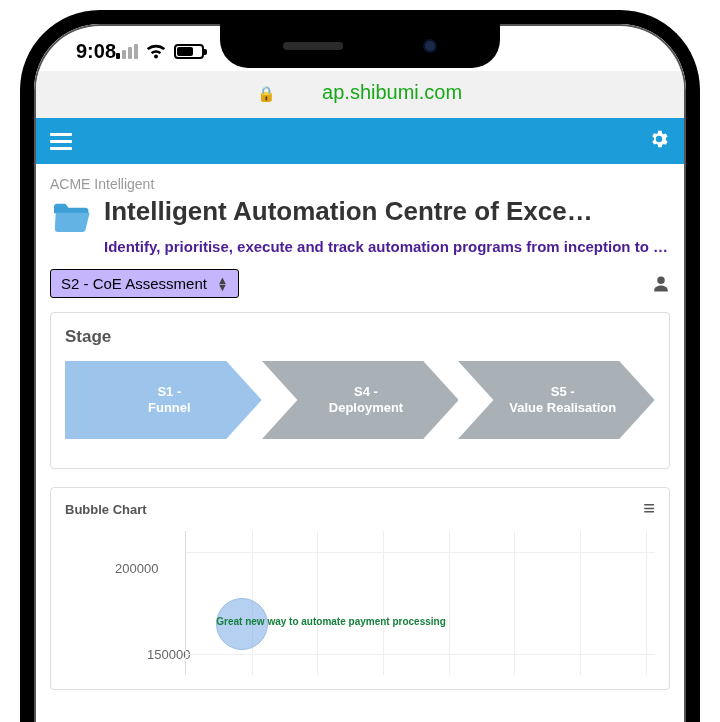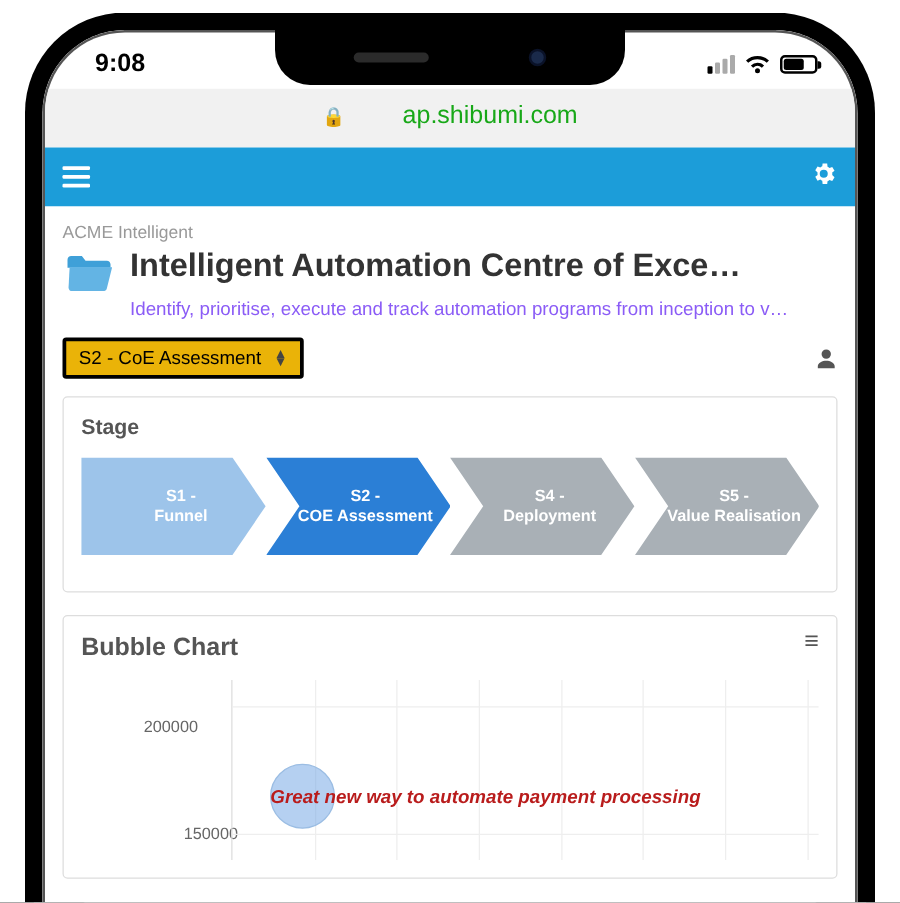--- a/index.html
+++ b/index.html
@@ -11,21 +11,21 @@
   }
   .phone-inner { border:2px solid #555; border-radius:66px 66px 0 0; height:100%; overflow:hidden; border-bottom:none;}
   .notch {
     position:absolute; top:0; left:50%; transform:translateX(-50%);
     width:280px; height:44px; background:#000; border-radius:0 0 28px 28px;
     display:flex; align-items:center; justify-content:center; gap:80px;
   }
   .speaker { width:60px; height:8px; background:#2b2b2b; border-radius:4px; }
   .camera { width:14px; height:14px; background:#1a2a4a; border-radius:50%; border:2px solid #0a1228;}
   .statusbar {
-    display:flex; justify-content:space-between; align-items:center;
+    display:flex; align-items:center;
     padding:14px 30px 8px 40px; font-size:20px; font-weight:600;
   }
   .status-right { display:flex; align-items:center; gap:7px;}
   .signal { display:inline-flex; align-items:flex-end; gap:2px;}
   .signal span { width:4px; background:#aaa; border-radius:1px;}
   .signal span:nth-child(1){height:6px;background:#000}
   .signal span:nth-child(2){height:9px}
   .signal span:nth-child(3){height:12px}
   .signal span:nth-child(4){height:15px}
   .wifi-icon svg { display:block; }
@@ -40,45 +40,45 @@
     padding:10px 14px; color:#fff;
   }
   .hamburger { display:flex; flex-direction:column; gap:4px; cursor:pointer;}
   .hamburger span { width:22px; height:3px; background:#fff; border-radius:1px;}
   .gear { width:22px; height:22px;}
   .content { padding:12px 14px; }
   .breadcrumb { color:#999; font-size:14px; margin-bottom:4px;}
   .title-row { display:flex; align-items:flex-start; gap:12px; margin-bottom:4px;}
   .folder-icon { width:42px; height:34px; flex-shrink:0; margin-top:4px;}
   .page-title { font-size:26px; font-weight:700; color:#333; white-space:nowrap; overflow:hidden; text-overflow:ellipsis;}
-  .subtitle { color:#8b5cf6; font-size:15px; white-space:nowrap; overflow:hidden; text-overflow:ellipsis; margin-left:54px; margin-bottom:14px;}
+  .subtitle { color:#4c1d95; font-size:15px; white-space:nowrap; overflow:hidden; text-overflow:ellipsis; margin-left:54px; margin-bottom:14px;font-weight:bold;}
   .controls-row { display:flex; justify-content:space-between; align-items:center; margin-bottom:14px;}
-  .select-wrap { border:3px solid #000000; border-radius:3px; background:#eab308; padding:5px 10px; font-size:15px; display:flex; align-items:center; gap:10px;}
+  .select-wrap { border:1px solid #000000; border-radius:3px; background:#c4b5fd; padding:5px 10px; font-size:15px; display:flex; align-items:center; gap:10px;}
   .select-arrows { font-size:11px; color:#444; line-height:7px; display:flex; flex-direction:column;}
   .user-icon { width:18px; height:18px; color:#555;}
   .panel { border:1px solid #ddd; border-radius:4px; padding:14px 14px 15px 14px; margin-bottom:18px; background:#fff;}
   .panel-title { font-weight:700; font-size:17px; color:#555; margin-bottom:14px;}
   .stages { display:flex; height:78px; margin-bottom:14px;}
   .stage {
     position:relative; flex:1; display:flex; align-items:center; justify-content:center;
     text-align:center; color:#fff; font-size:13px; font-weight:600; padding:6px 4px 6px 16px;
   }
   .stage svg { position:absolute; inset:0; width:100%; height:100%; }
   .stage-label { position:relative; z-index:1; line-height:1.25;}
   .chart-panel { border:1px solid #ddd; border-radius:4px; padding:14px;}
   .chart-header { display:flex; justify-content:space-between; align-items:flex-start;}
-  .chart-title { font-weight:700; font-size:20px; color:#555;}
+  .chart-title { font-weight:700; font-size:13px; color:#555;}
   .chart-menu { font-size:20px; font-weight:700; color:#555; line-height:12px;}
   .chart-area { position:relative; height:150px; margin-top:8px; margin-left:50px; overflow:hidden;}
   .ytick { position:absolute; left:0; font-size:13px; color:#666; transform:translateY(-50%);}
   .plot { position:absolute; left:70px; right:0; top:6px; bottom:0; border-left:1px solid #ddd;}
   .gridv { position:absolute; top:0; bottom:0; width:1px; background:#eee;}
   .gridh { position:absolute; left:0; right:0; height:1px; background:#eee;}
   .bubble { position:absolute; width:52px; height:52px; background:rgba(120,170,230,0.55); border:1px solid #9bbde3; border-radius:50%;}
-  .bubble-label { position:absolute; font-size:15px; font-weight:600; color:#b91c1c; white-space:nowrap;font-style:italic;}
+  .bubble-label { position:absolute; font-size:10px; font-weight:600; color:#15803d; white-space:nowrap;}
 </style>
 </head>
 <body>
 
 <div class="phone-frame">
 
   <div class="phone-inner">
     <div class="notch">
       <div class="speaker"></div>
         <div class="camera"></div>
@@ -149,26 +149,20 @@
       </div>
 
       <div class="panel">
         <div class="panel-title">Stage</div>
         <div class="stages" id="stages">
             <div class="stage">
               <svg viewBox="0 0 100 100" preserveAspectRatio="none">
                 <path d="M0,0 L82,0 L100,50 L82,100 L0,100 Z" fill="#9dc4ea"></path>
               </svg>
               <span class="stage-label">S1 -<br>Funnel</span>
-            </div>
-            <div class="stage">
-              <svg viewBox="0 0 100 100" preserveAspectRatio="none">
-                <path d="M0,0 L82,0 L100,50 L82,100 L0,100 L18,50 Z" fill="#2b7fd6"></path>
-              </svg>
-              <span class="stage-label">S2 -<br>COE Assessment</span>
             </div>
             <div class="stage">
               <svg viewBox="0 0 100 100" preserveAspectRatio="none">
                 <path d="M0,0 L82,0 L100,50 L82,100 L0,100 L18,50 Z" fill="#a9b0b6"></path>
               </svg>
               <span class="stage-label">S4 -<br>Deployment</span>
             </div>
             <div class="stage">
               <svg viewBox="0 0 100 100" preserveAspectRatio="none">
                 <path d="M0,0 L82,0 L100,50 L82,100 L0,100 L18,50 Z" fill="#a9b0b6"></path>

